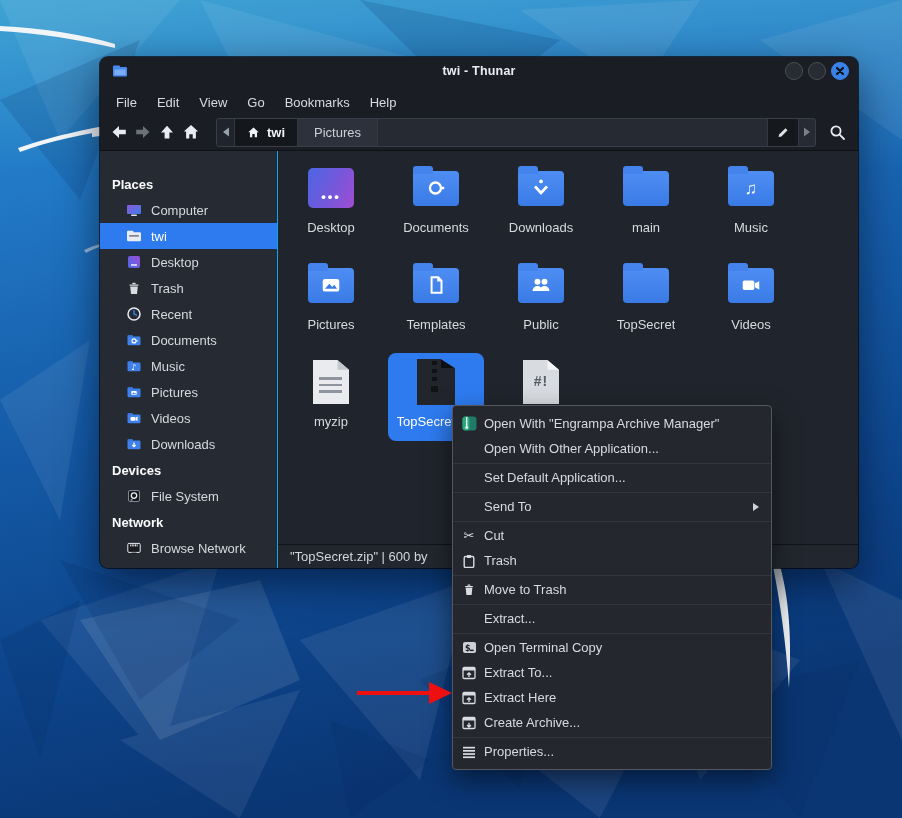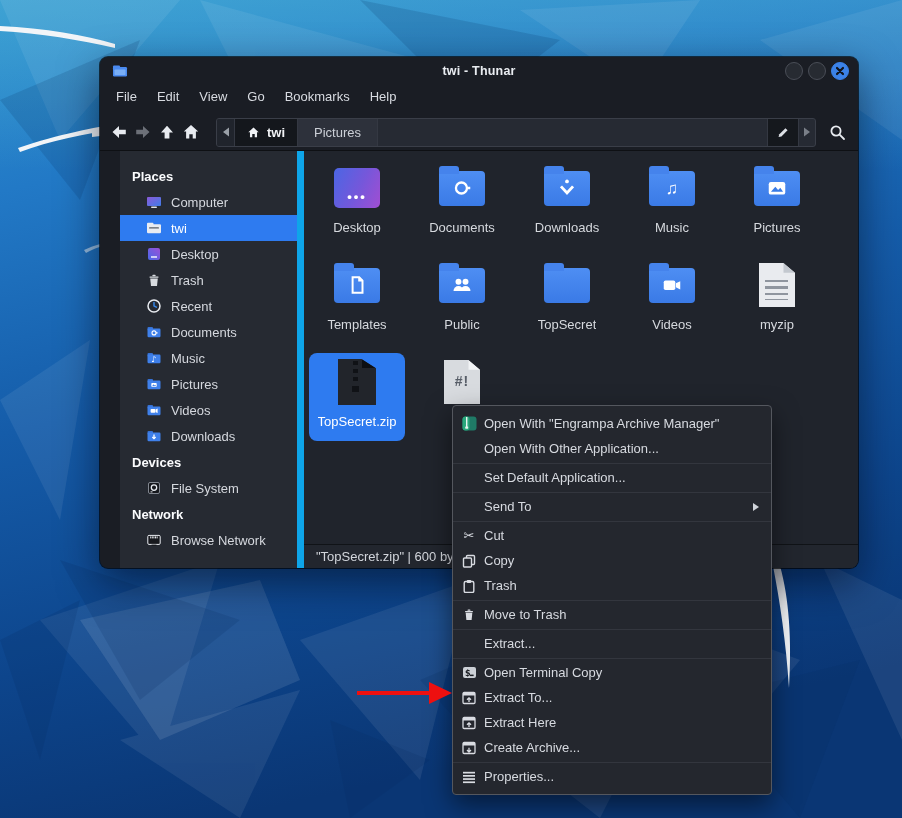--- a/index.html
+++ b/index.html
@@ -21,21 +21,21 @@
   .titlebar{height:28px;position:relative;display:flex;align-items:center;flex:none;}
   .titlebar .title{
     position:absolute;left:0;right:0;text-align:center;
     font-size:12.5px;font-weight:bold;color:#e9ecf1;letter-spacing:.2px;
   }
   .titlebar .tb-icon{margin-left:12px;display:flex;z-index:1;}
   .win-buttons{margin-left:auto;display:flex;gap:5px;margin-right:9px;z-index:1;}
   .wbtn{width:18px;height:18px;border-radius:50%;background:#272b32;border:1px solid #4a4e57;box-sizing:border-box;display:flex;align-items:center;justify-content:center;}
   .wbtn.close{background:#3b82e8;border-color:#3b82e8;}
 
-  .menubar{height:29px;display:flex;align-items:flex-start;padding-left:6px;flex:none;}
+  .menubar{height:29px;display:flex;align-items:flex-end;padding-left:6px;flex:none;}
   .menubar .mitem{padding:4px 10px;font-size:13px;color:#d8dbe1;}
 
   .toolbar{height:36px;display:flex;align-items:center;flex:none;border-bottom:1px solid #0e1014;}
   .navbtn{width:24px;height:24px;display:flex;align-items:center;justify-content:center;border-radius:4px;flex:none;}
   .navbtn:first-child{margin-left:7px;}
   .pathbar{
     flex:1;height:27px;margin-left:13px;margin-right:8px;
     background:#262a33;border:1px solid #3a3e48;border-radius:3px;
     display:flex;align-items:stretch;overflow:hidden;
   }
@@ -45,21 +45,21 @@
   .pb-seg-active .pb-label{font-size:13px;font-weight:bold;color:#f0f2f5;}
   .pb-seg{background:#2d313b;padding:0 16px;border-right:1px solid #343842;}
   .pb-seg .pb-label{font-size:13px;color:#ccd0d7;}
   .pb-space{flex:1;}
   .pb-edit{width:30px;background:#15181d;border-left:1px solid #343842;}
   .pb-chev-r{width:16px;border-left:1px solid #343842;}
   .searchbtn{width:26px;height:26px;display:flex;align-items:center;justify-content:center;margin-right:8px;flex:none;}
 
   .content{flex:1;display:flex;min-height:0;}
   
-  .sidebar{width:177px;background:#262a32;border-right:7px solid #0ea5e9;padding-top:12px;flex:none;margin-left:20px;}
+  .sidebar{width:177px;background:#262a32;border-right:1px solid #0ea5e9;padding-top:20px;flex:none;}
   .sb-header{height:26px;display:flex;align-items:center;padding-left:12px;font-size:13px;font-weight:bold;color:#fbfcfe;}
   .sb-row{height:26px;display:flex;align-items:center;padding-left:26px;gap:9px;font-size:13px;color:#d5d8de;}
   .sb-row .sbi{width:16px;height:16px;flex:none;display:flex;}
   .sb-row.selected{background:#2e7bf0;color:#ffffff;}
 
   
   .main{flex:1;position:relative;background:#20242c;min-width:0;}
   .grid{position:absolute;left:5px;top:8px;display:grid;grid-template-columns:repeat(5,96px);grid-auto-rows:88px;column-gap:9px;row-gap:9px;}
   .cell{display:flex;flex-direction:column;align-items:center;padding-top:6px;border-radius:8px;box-sizing:border-box;}
   .cell .icon-box{height:46px;display:flex;align-items:center;justify-content:center;}
@@ -429,20 +429,26 @@
               <span class="folder">
             <svg width="22" height="22" viewBox="0 0 20 20">
                   <circle cx="10" cy="4" r="1.7" fill="#fff"></circle>
                   <polyline points="4.5,8.5 10,14.5 15.5,8.5" fill="none" stroke="#fff" stroke-width="2.6"></polyline>
                 </svg>
           </span>
             </span>
           <span class="flabel">Downloads</span>
         </div>
 
+        <div class="cell">
+          <span class="icon-box">
+              <span class="folder"></span>
+            </span>
+          <span class="flabel">main</span>
+        </div>
 
         <div class="cell">
           <span class="icon-box">
               <span class="folder">
             <span style="color:#fff;font-size:17px;line-height:1;">♫</span>
           </span>
             </span>
           <span class="flabel">Music</span>
         </div>
 
@@ -571,29 +577,20 @@
     <span class="cm-subarrow"></span>
   </div>
   <div class="cm-sep"></div>
   <div class="cm-item">
     <span class="cm-ic">✂</span>
     <span class="cm-label">Cut</span>
   </div>
   <div class="cm-item">
     <span class="cm-ic">
       <svg width="14" height="14" viewBox="0 0 14 14">
-          <rect x="4.5" y="1.5" width="8" height="9" rx="1" fill="none" stroke="#d9dce2" stroke-width="1.4"></rect>
-          <rect x="1.5" y="4" width="8" height="9" rx="1" fill="#24272e" stroke="#d9dce2" stroke-width="1.4"></rect>
-        </svg>
-    </span>
-    <span class="cm-label">Copy</span>
-  </div>
-  <div class="cm-item">
-    <span class="cm-ic">
-      <svg width="14" height="14" viewBox="0 0 14 14">
           <rect x="2.2" y="2.5" width="9.6" height="11" rx="1.4" fill="none" stroke="#d9dce2" stroke-width="1.4"></rect>
           <rect x="4.8" y="1" width="4.4" height="3" rx="0.9" fill="#d9dce2"></rect>
         </svg>
     </span>
     <span class="cm-label">Trash</span>
   </div>
   <div class="cm-sep"></div>
   <div class="cm-item">
     <span class="cm-ic">
       <svg width="14" height="14" viewBox="0 0 16 16">

